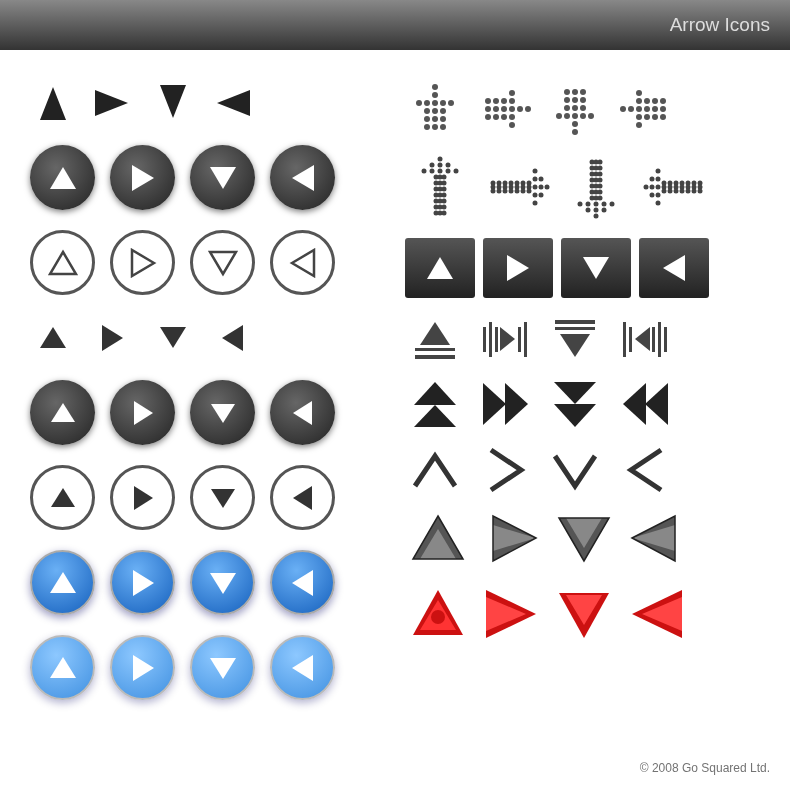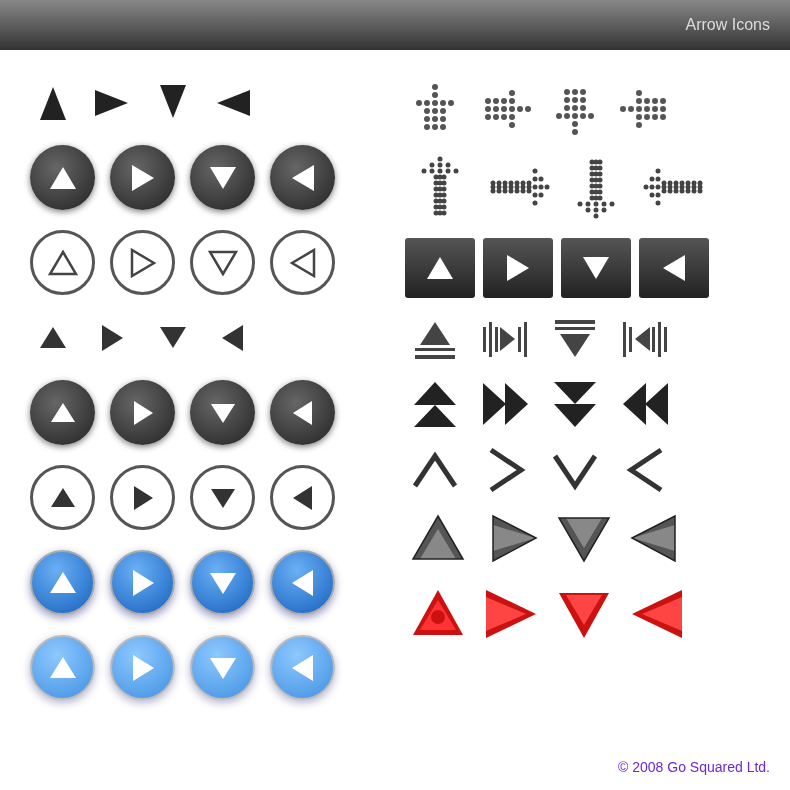--- a/index.html
+++ b/index.html
@@ -24,21 +24,21 @@
     .header-title {
       color: white;
       font-size: 22px;
       font-weight: bold;
       letter-spacing: 1px;
     }
     .header-subtitle {
       position: absolute;
       right: 20px;
       color: #ddd;
-      font-size: 16px;
+      font-size: 19px;
     }
     
     .content {
       width: 790px;
       height: 740px;
       background: white;
       display: flex;
       padding: 20px;
     }
     
@@ -246,22 +246,22 @@
     }
 
     
     svg { display: block; }
 
     
     .footer {
       position: absolute;
       bottom: 15px;
       right: 20px;
-      color: #6d28d9;
-      font-size: 14px;
+      color: #737373;
+      font-size: 12px;
     }
   </style>
 </head>
 <body>
 
 <div class="header">
   <span class="header-subtitle">Arrow Icons</span>
 </div>
 
 <div class="content">

